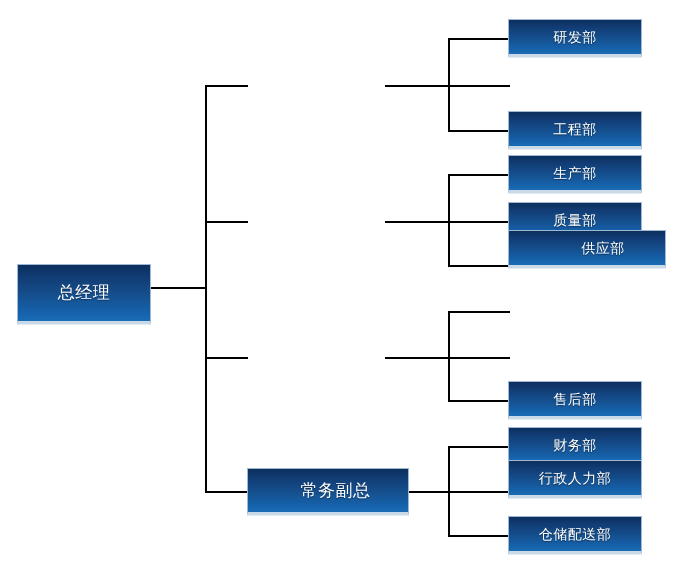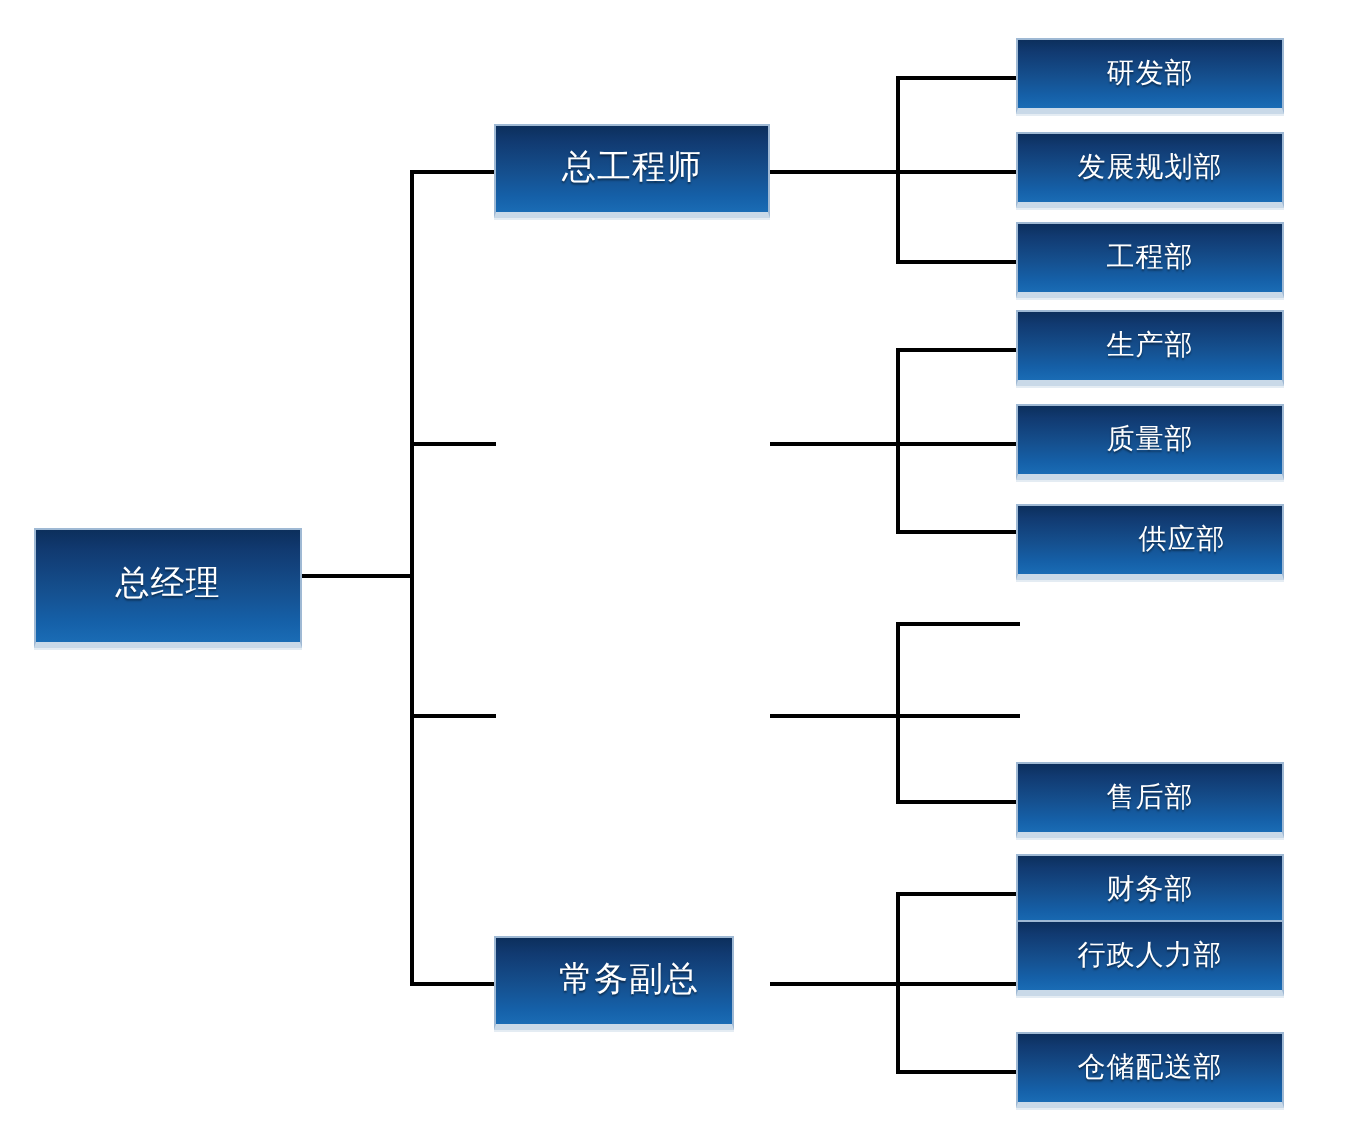--- a/index.html
+++ b/index.html
@@ -93,44 +93,38 @@
   <div class="line h" style="left:385px; top:491px; width:65px;"></div>
   <div class="line v" style="left:448px; top:446px; height:91px;"></div>
   <div class="line h" style="left:448px; top:446px; width:62px;"></div>
   <div class="line h" style="left:448px; top:491px; width:62px;"></div>
   <div class="line h" style="left:448px; top:535px; width:62px;"></div>
 
   <div class="node level-root" style="left:17px; top:264px; width:134px; height:60px;font-family:Liberation Mono, monospace;">
     <span class="label">总经理</span>
   </div>
 
-  <div class="node level-mgr" style="left:247px; top:62px; width:138px; height:47px;">
-    <span class="label">总工程师</span>
-  </div>
-  <div class="node level-mgr" style="left:247px; top:468px; width:120px; height:47px;padding-left:15px;">
+  <div class="node level-mgr" style="left:247px; top:468px; width:162px; height:47px;padding-left:15px;">
     <span class="label">常务副总</span>
   </div>
 
   <div class="node level-dept" style="left:508px; top:19px; width:134px; height:38px;">
     <span class="label">研发部</span>
-  </div>
-  <div class="node level-dept" style="left:508px; top:66px; width:134px; height:38px;">
-    <span class="label">发展规划部</span>
   </div>
   <div class="node level-dept" style="left:508px; top:111px; width:134px; height:38px;">
     <span class="label">工程部</span>
   </div>
 
   <div class="node level-dept" style="left:508px; top:155px; width:134px; height:38px;">
     <span class="label">生产部</span>
   </div>
   <div class="node level-dept" style="left:508px; top:202px; width:134px; height:38px;">
     <span class="label">质量部</span>
   </div>
-  <div class="node level-dept" style="left:508px; top:252px; width:134px; height:38px;padding-left:32px;">
+  <div class="node level-dept" style="left:508px; top:230px; width:158px; height:38px;padding-left:32px;">
     <span class="label">供应部</span>
   </div>
 
   <div class="node level-dept" style="left:508px; top:381px; width:134px; height:38px;">
     <span class="label">售后部</span>
   </div>
 
   <div class="node level-dept" style="left:508px; top:427px; width:134px; height:38px;">
     <span class="label">财务部</span>
   </div>

